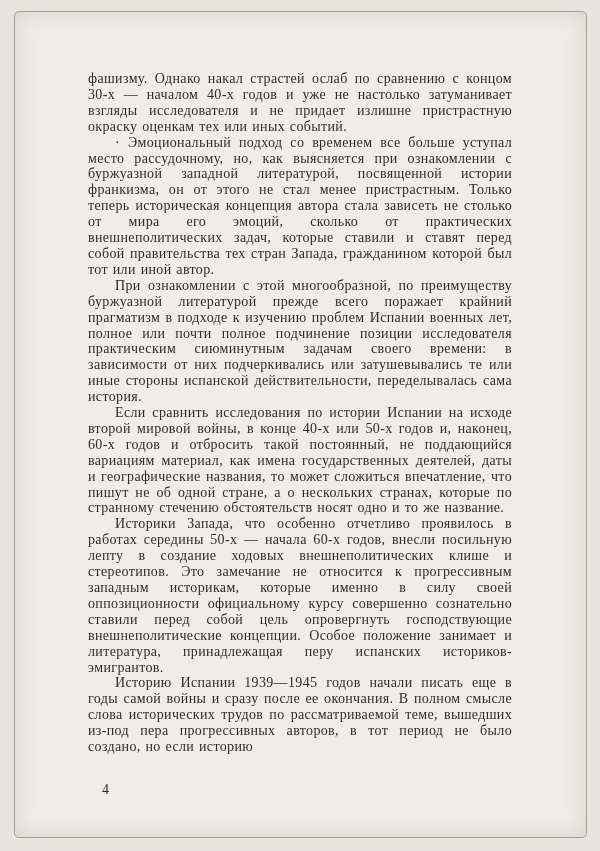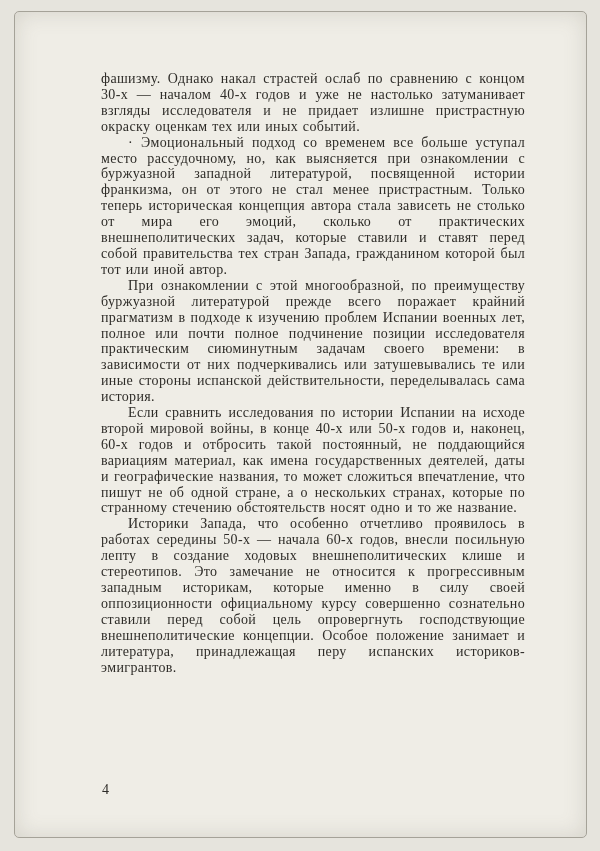--- a/index.html
+++ b/index.html
@@ -26,21 +26,21 @@
     top: 11px;
     right: 13px;
     bottom: 13px;
     border: 1px solid #a5a298;
     border-radius: 5px;
     background: #efede6;
     box-shadow: inset 0 0 22px rgba(110, 105, 90, 0.20);
   }
   .text-block {
     position: absolute;
-    left: 101px;
+    left: 88px;
     top: 71px;
     width: 424px;
     color: #2e2c28;
     font-size: 14px;
     line-height: 15.9px;
     letter-spacing: 0.35px;
     word-spacing: 1px;
     text-align: justify;
   }
   .text-block p {
@@ -63,16 +63,17 @@
 
 <div class="scan">
   <div class="frame"></div>
 
   <div class="text-block">
     <p class="no-indent">фашизму. Однако накал страстей ослаб по сравнению с концом 30-х — началом 40-х годов и уже не настолько затуманивает взгляды исследователя и не придает излишне пристрастную окраску оценкам тех или иных событий.</p>
     <p>· Эмоциональный подход со временем все больше уступал место рассудочному, но, как выясняется при ознакомлении с буржуазной западной литературой, посвященной истории франкизма, он от этого не стал менее пристрастным. Только теперь историческая концепция автора стала зависеть не столько от мира его эмоций, сколько от практических внешнеполитических задач, которые ставили и ставят перед собой правительства тех стран Запада, гражданином которой был тот или иной автор.</p>
     <p>При ознакомлении с этой многообразной, по преимуществу буржуазной литературой прежде всего поражает крайний прагматизм в подходе к изучению проблем Испании военных лет, полное или почти полное подчинение позиции исследователя практическим сиюминутным задачам своего времени: в зависимости от них подчеркивались или затушевывались те или иные стороны испанской действительности, переделывалась сама история.</p>
     <p>Если сравнить исследования по истории Испании на исходе второй мировой войны, в конце 40-х или 50-х годов и, наконец, 60-х годов и отбросить такой постоянный, не поддающийся вариациям материал, как имена государственных деятелей, даты и географические названия, то может сложиться впечатление, что пишут не об одной стране, а о нескольких странах, которые по странному стечению обстоятельств носят одно и то же название.</p>
     <p>Историки Запада, что особенно отчетливо проявилось в работах середины 50-х — начала 60-х годов, внесли посильную лепту в создание ходовых внешнеполитических клише и стереотипов. Это замечание не относится к прогрессивным западным историкам, которые именно в силу своей оппозиционности официальному курсу совершенно сознательно ставили перед собой цель опровергнуть господствующие внешнеполитические концепции. Особое положение занимает и литература, принадлежащая перу испанских историков-эмигрантов.</p>
+    <p>Историю Испании 1939—1945 годов начали писать еще в годы самой войны и сразу после ее окончания. В полном смысле слова исторических трудов по рассматриваемой теме, вышедших из-под пера прогрессивных авторов, в тот период не было создано, но если историю</p>
   </div>
 
   <div class="page-number">4</div>
 </div>
 
 </body></html>

